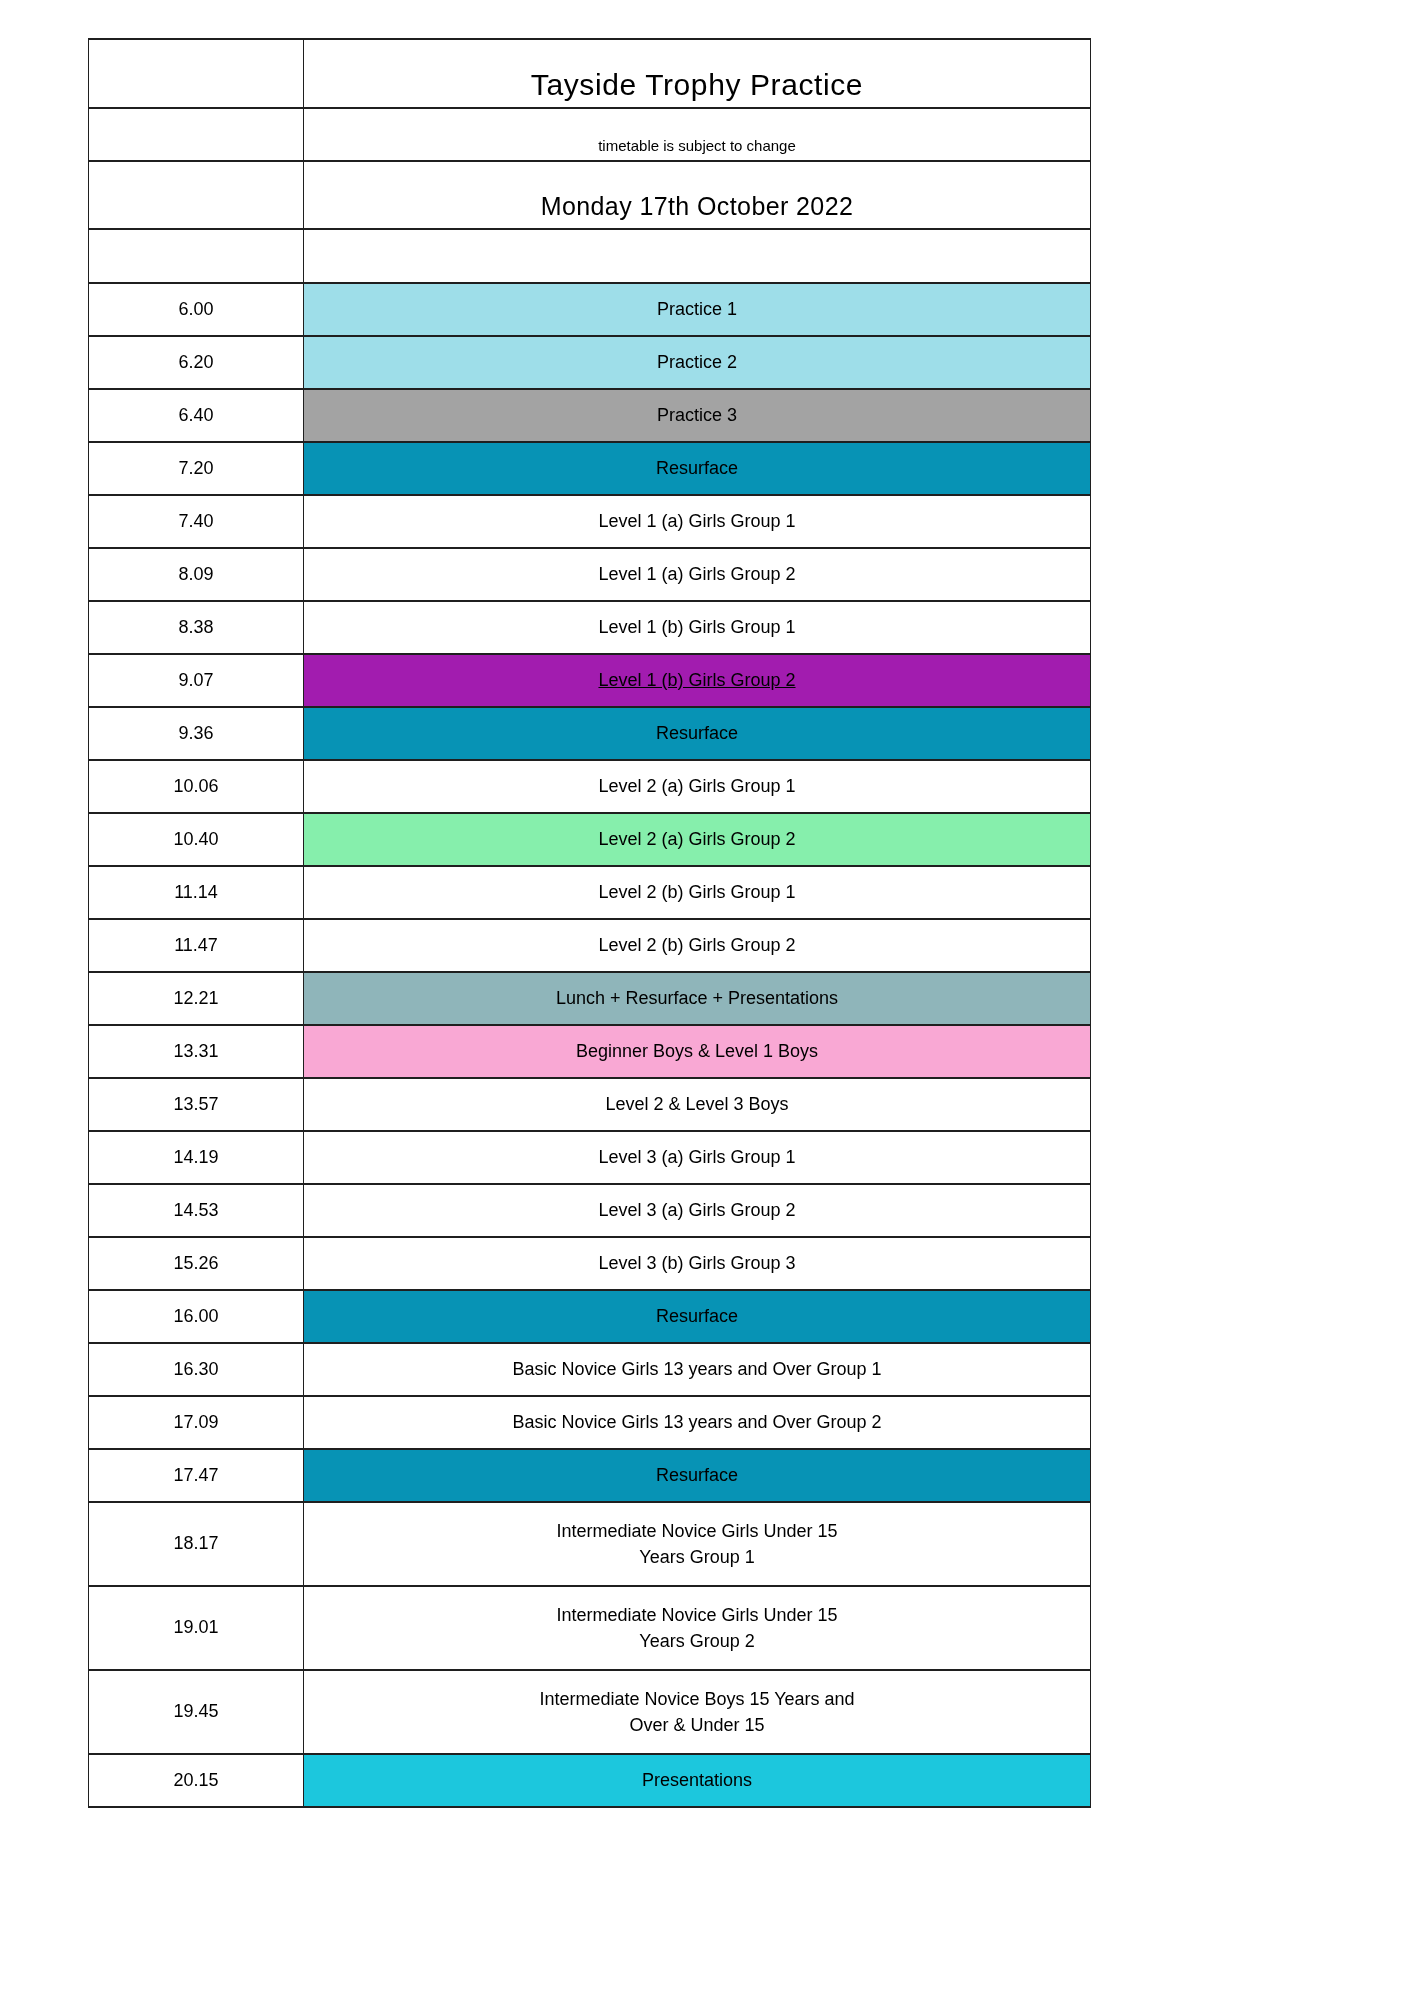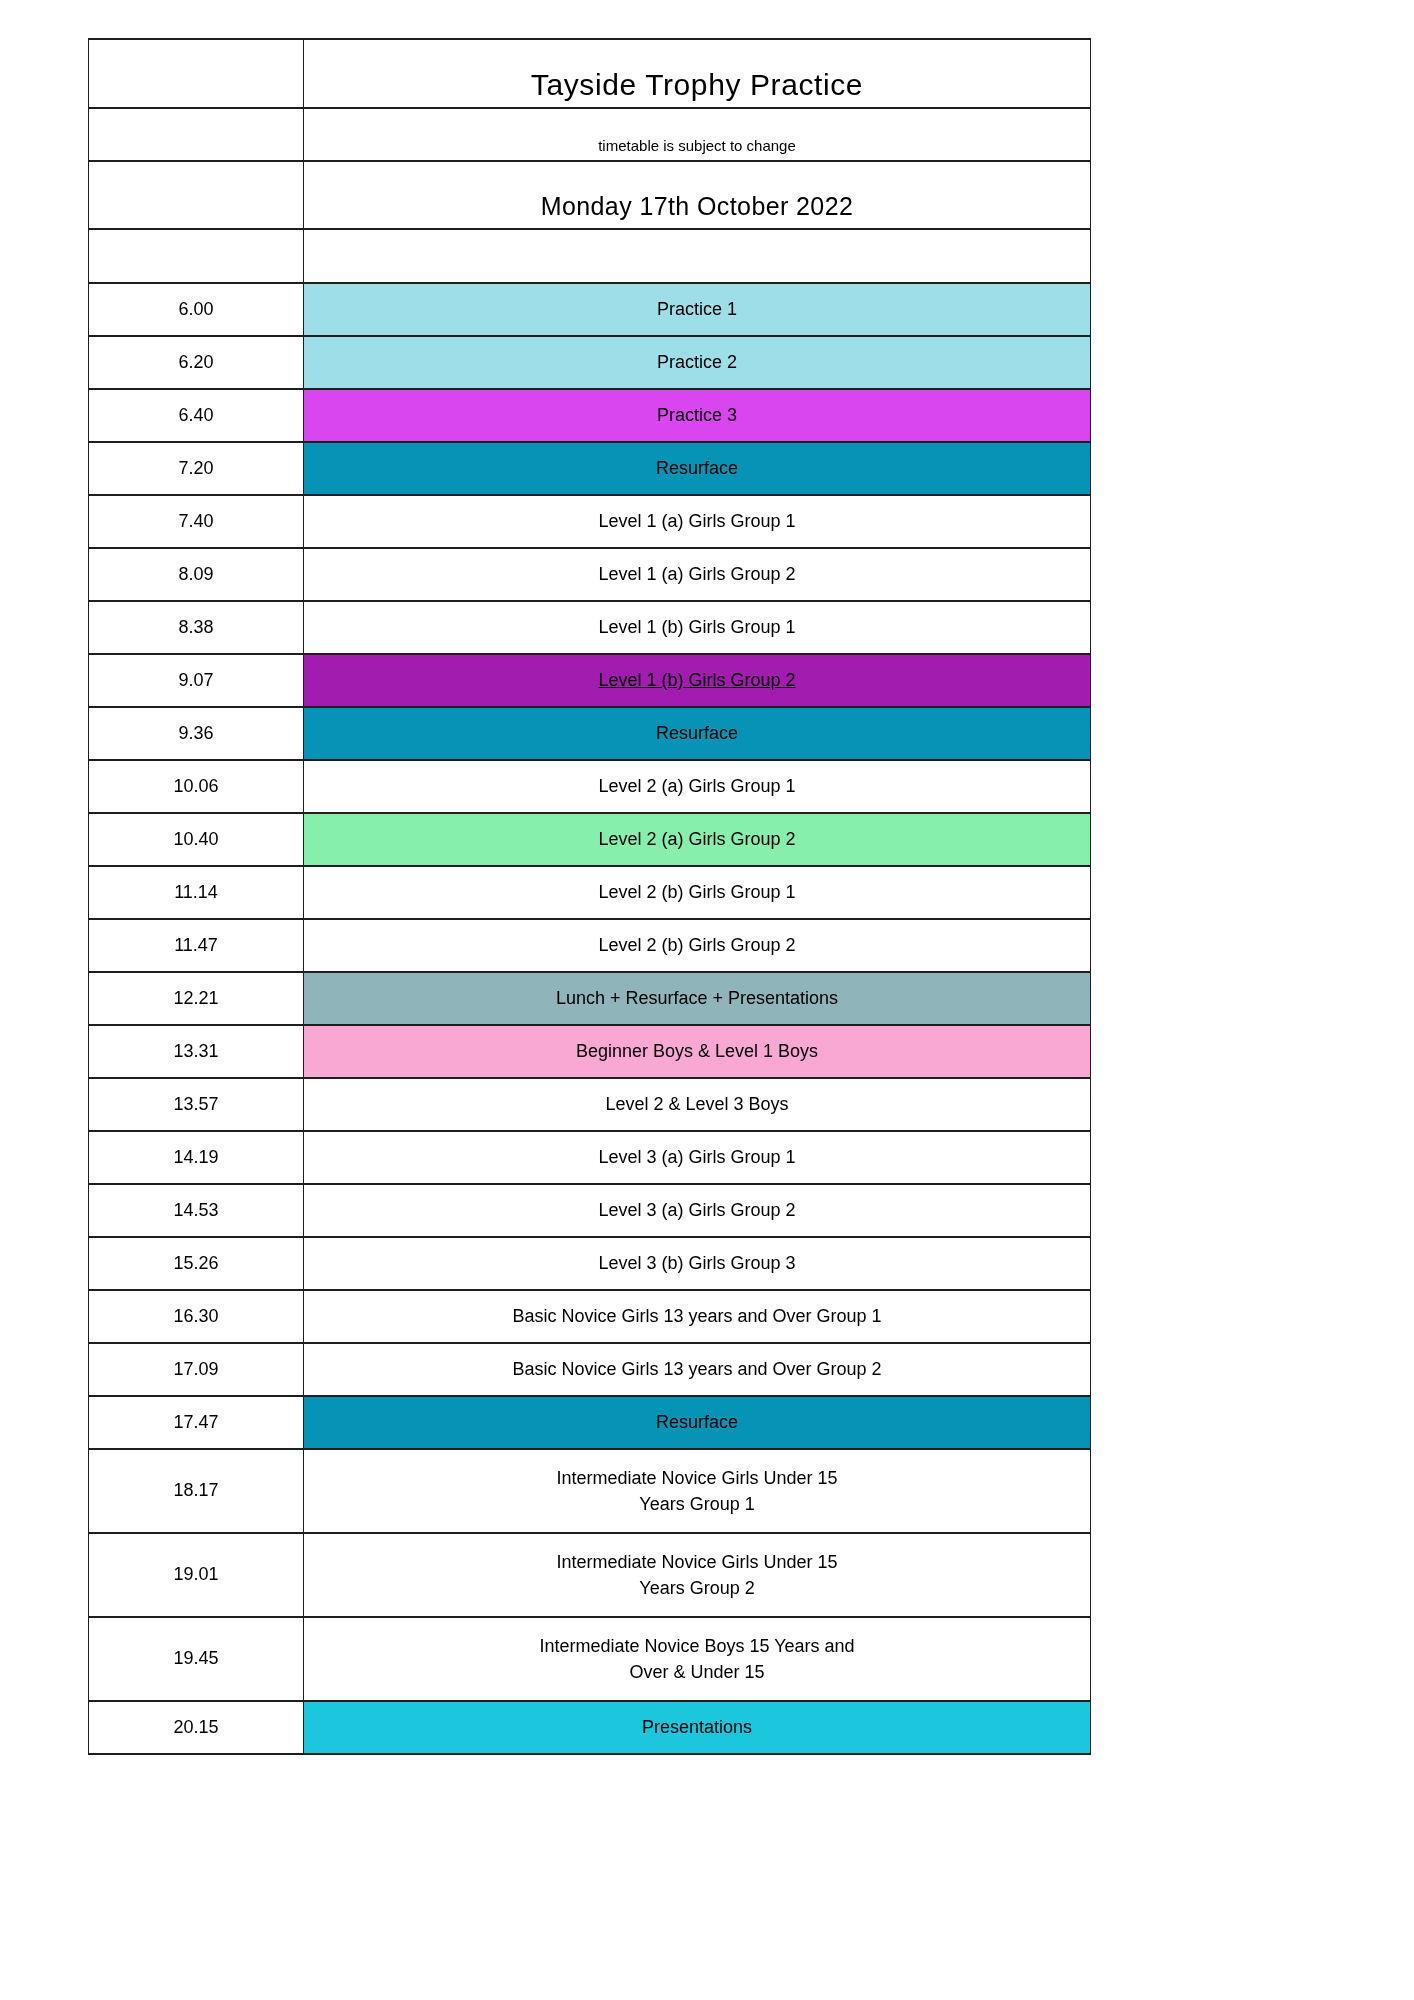--- a/index.html
+++ b/index.html
@@ -99,21 +99,21 @@
       <td class="event-cell" style="background: rgb(158, 222, 233);">Practice 1</td>
     </tr>
 
     <tr class="data-row">
       <td class="time-cell">6.20</td>
       <td class="event-cell" style="background: rgb(158, 222, 233);">Practice 2</td>
     </tr>
 
     <tr class="data-row">
       <td class="time-cell">6.40</td>
-      <td class="event-cell" style="background: #d946ef;">Practice 3</td>
+      <td class="event-cell" style="background: #a3a3a3;">Practice 3</td>
     </tr>
 
 
     <tr class="data-row">
       <td class="time-cell">7.20</td>
       <td class="event-cell" style="background: rgb(7, 147, 181);">Resurface</td>
     </tr>
 
     <tr class="data-row">
       <td class="time-cell">7.40</td>
@@ -183,20 +183,24 @@
     <tr class="data-row">
       <td class="time-cell">14.53</td>
       <td class="event-cell" style="background: rgb(255, 255, 255);">Level 3 (a) Girls Group 2</td>
     </tr>
 
     <tr class="data-row">
       <td class="time-cell">15.26</td>
       <td class="event-cell" style="background: rgb(255, 255, 255);">Level 3 (b) Girls Group 3</td>
     </tr>
 
+    <tr class="data-row">
+      <td class="time-cell">16.00</td>
+      <td class="event-cell" style="background: rgb(7, 147, 181);">Resurface</td>
+    </tr>
 
     <tr class="data-row">
       <td class="time-cell">16.30</td>
       <td class="event-cell" style="background: rgb(255, 255, 255);">Basic Novice Girls  13 years and Over Group 1</td>
     </tr>
 
     <tr class="data-row">
       <td class="time-cell">17.09</td>
       <td class="event-cell" style="background: rgb(255, 255, 255);">Basic Novice Girls  13 years and Over Group 2</td>
     </tr>

